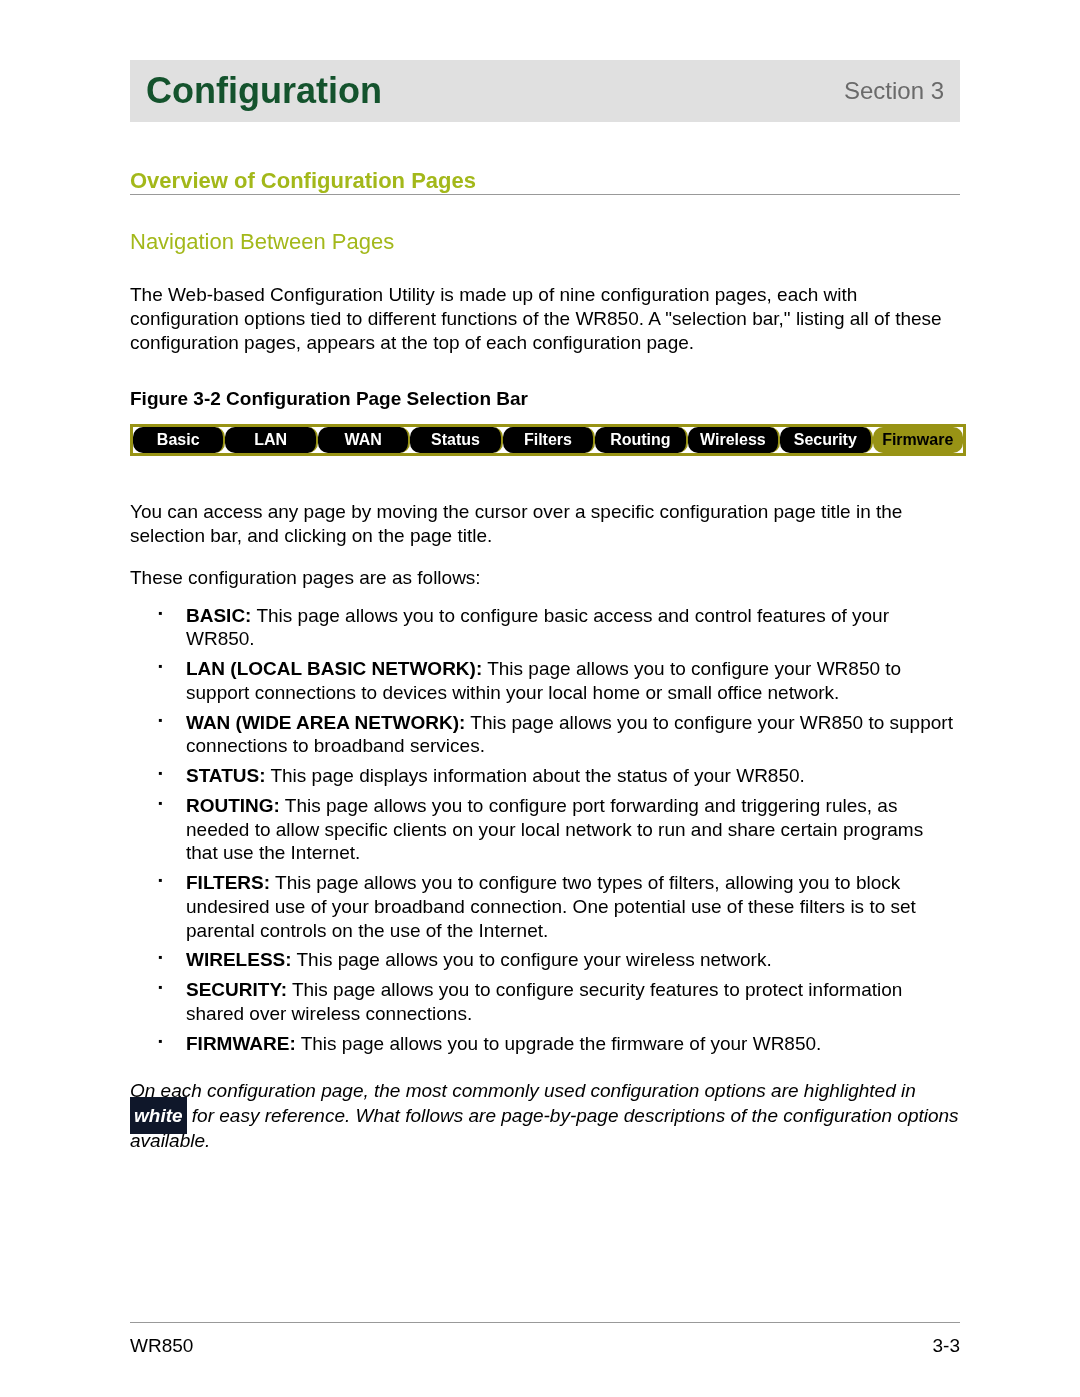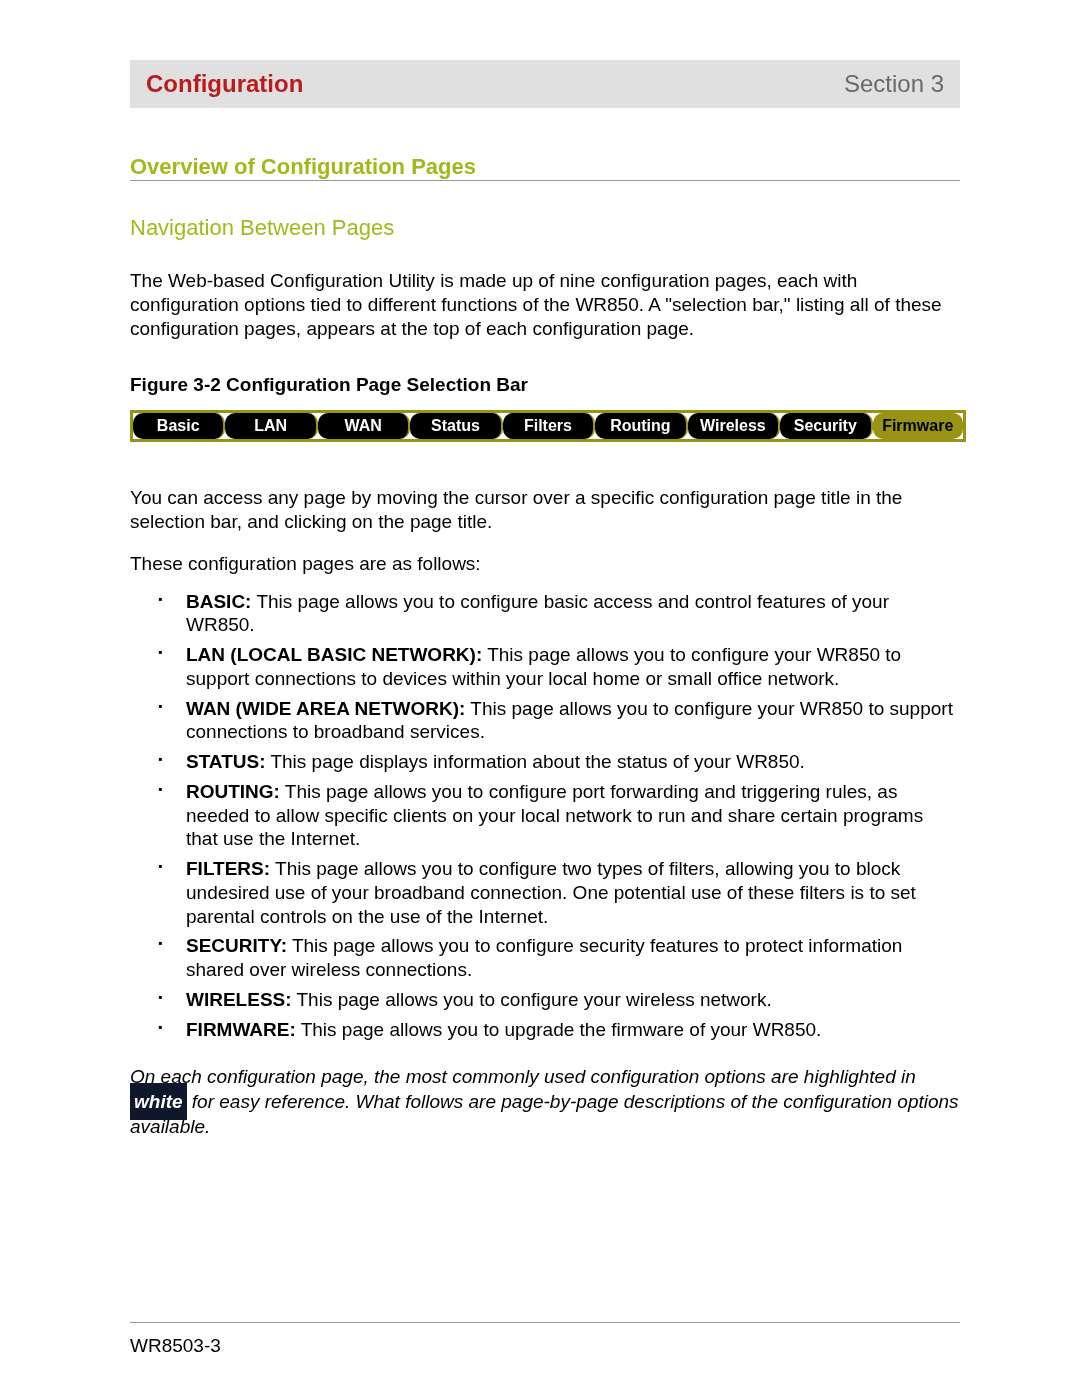--- a/index.html
+++ b/index.html
@@ -18,23 +18,23 @@
   }
   .header-bar {
     background: #e0e0e0;
     display: flex;
     justify-content: space-between;
     align-items: center;
     padding: 10px 16px;
     margin-bottom: 46px;
   }
   .header-title {
-    font-size: 24px;
+    font-size: 36px;
     font-weight: bold;
-    color: #b91c1c;
+    color: #14532d;
   }
   .header-section {
     font-size: 24px;
     color: #6a6a6a;
   }
   .section-heading {
     color: #a3b81a;
     font-weight: bold;
     font-size: 22px;
     border-bottom: 1px solid #999;
@@ -121,20 +121,21 @@
     right: 120px;
     bottom: 74px;
     border-top: 1px solid #999;
   }
   .footer {
     position: absolute;
     left: 130px;
     right: 120px;
     bottom: 40px;
     display: flex;
+    justify-content: space-between;
     font-size: 19px;
   }
 </style>
 </head>
 <body>
 
 <div class="page">
 
   <div class="header-bar">
     <div class="header-title">Configuration</div>
@@ -165,22 +166,22 @@
 
   <div class="body-text" style="margin-bottom:14px">These configuration pages are as follows:</div>
 
   <ul class="config-list">
     <li><span class="term">BASIC:</span><span> This page allows you to configure basic access and control features of your WR850.</span></li>
     <li><span class="term">LAN (LOCAL BASIC NETWORK):</span><span> This page allows you to configure your WR850 to support connections to devices within your local home or small office network.</span></li>
     <li><span class="term">WAN (WIDE AREA NETWORK):</span><span> This page allows you to configure your WR850 to support connections to broadband services.</span></li>
     <li><span class="term">STATUS:</span><span> This page displays information about the status of your WR850.</span></li>
     <li><span class="term">ROUTING:</span><span> This page allows you to configure port forwarding and triggering rules, as needed to allow specific clients on your local network to run and share certain programs that use the Internet.</span></li>
     <li><span class="term">FILTERS:</span><span> This page allows you to configure two types of filters, allowing you to block undesired use of your broadband connection. One potential use of these filters is to set parental controls on the use of the Internet.</span></li>
+    <li><span class="term">WIRELESS:</span><span> This page allows you to configure your wireless network.</span></li>
     <li><span class="term">SECURITY:</span><span> This page allows you to configure security features to protect information shared over wireless connections.</span></li>
-    <li><span class="term">WIRELESS:</span><span> This page allows you to configure your wireless network.</span></li>
     <li><span class="term">FIRMWARE:</span><span> This page allows you to upgrade the firmware of your WR850.</span></li>
   </ul>
 
   <div class="italic-note">
     <span>On each configuration page, the most commonly used configuration options are highlighted in </span><span class="white-highlight">white</span><span> for easy reference.  What follows are page-by-page descriptions of the configuration options available.</span>
   </div>
 
   <div class="footer-rule"></div>
   <div class="footer">
     <span>WR850</span>

